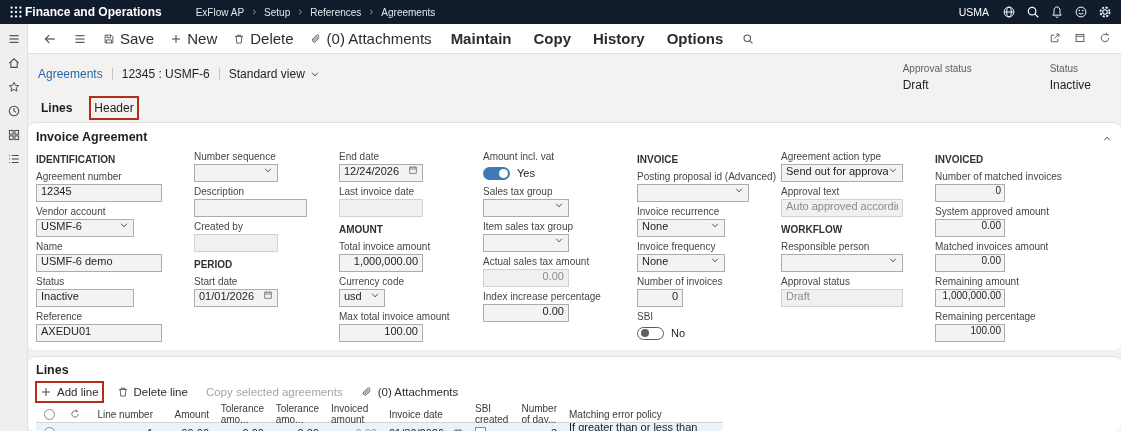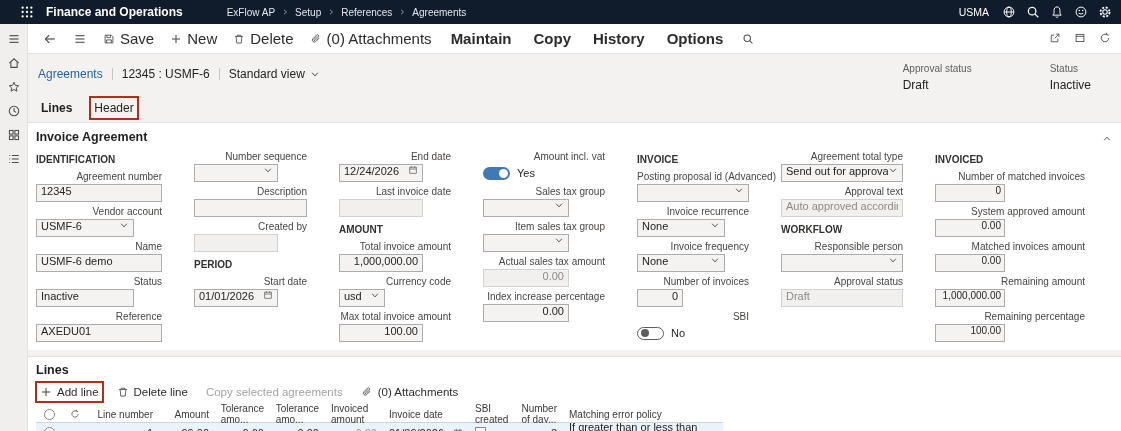--- a/index.html
+++ b/index.html
@@ -8,21 +8,21 @@
   body { width:1121px; height:431px; overflow:hidden; background:#fff; color:#1f1f1f;
          font-family:"Liberation Sans","DejaVu Sans",sans-serif; }
   button { background:none; border:none; padding:0; margin:0; font:inherit; color:inherit; cursor:pointer; }
   .ic { width:14px; height:14px; display:block; }
   .ic12 { width:12px; height:12px; }
   .ic10 { width:10px; height:10px; }
   .ic8 { width:8px; height:8px; }
   .screen { width:1121px; height:431px; display:flex; flex-direction:column; }
 
   
-  .topbar { height:24px; flex:none; background:#101b2c; color:#fff; display:flex; align-items:center; padding-left:20px; gap:10px; }
+  .topbar { height:24px; flex:none; background:#101b2c; color:#fff; display:flex; align-items:center; padding-left:9px; }
   .tb-waffle { color:#fff; margin-right:2px; }
   .tb-title { font-size:12px; font-weight:700; white-space:nowrap; margin-right:34px; }
   .tb-crumbs { display:flex; align-items:center; gap:6px; font-size:10px; color:#e3e7ee; }
   .tb-crumbs .ic8 { color:#aab2c0; }
   .tb-right { margin-left:auto; display:flex; align-items:center; gap:10px; padding-right:9px; }
   .tb-company { font-size:10.5px; margin-right:3px; }
   .tb-icbtn { color:#fff; display:flex; }
 
   
   .shell { flex:1; display:flex; min-height:0; }
@@ -47,31 +47,31 @@
   .ph-view { display:flex; align-items:center; gap:5px; }
   .ph-view .ic10 { color:#444; }
   .ph-stats { margin-left:auto; display:flex; gap:78px; }
   .stat-label { font-size:10px; color:#605e5c; }
   .stat-value { font-size:12px; margin-top:4px; }
   .tabs { display:flex; gap:22px; padding:9px 0 7px 13px; font-size:12px; flex:none; }
   .tab.active { font-weight:700; }
   .annotate { outline:2.5px solid #b32d1b; outline-offset:3px; }
 
   
-  .card { background:#fff; border-top:1px solid #e3e1df; }
+  .card { background:#fff; border-top:1px solid #e3e1df;border-radius:7px; }
   .form-card { padding:5px 10px 4px 8px; position:relative; flex:none; }
   .card-title { font-size:12.5px; font-weight:700; margin:2px 0 7px 0; }
   .collapse-btn { position:absolute; right:9px; top:7px; color:#555; }
   .cols { display:flex; }
   .col { flex:none; margin-right:32px; }
   .c1{width:126px}.c2{width:113px}.c3{width:112px}.c4{width:122px}.c5{width:112px}.c6{width:122px}.c7{width:150px;margin-right:0}
   .group-h { font-size:10px; font-weight:700; color:#323130; margin:3px 0 6px; }
   .group-h.mid { margin-top:7px; }
   .field { margin-bottom:4px; }
-  .flabel { display:block; font-size:10px; color:#484644; line-height:11px; margin-bottom:2px; white-space:nowrap;text-align:right; }
+  .flabel { display:block; font-size:10px; color:#484644; line-height:11px; margin-bottom:2px; white-space:nowrap; }
   .box { height:18px; background:#f4f3f2; border:1px solid #aeacaa; display:flex; align-items:flex-start; padding:0 4px; font-size:11px; width:100%; }
   .box .val { overflow:hidden; white-space:nowrap; }
   .box.num { justify-content:flex-end; }
   .box .tail { margin-left:auto; display:flex; align-items:center; color:#555; }
   .box.dis { background:#f1f0ef; border-color:#d4d2d0; color:#8d8b89; }
   .w58{width:46px}.w70{width:70px}.w84{width:84px}.w86{width:86px}.w88{width:88px}.w98{width:98px}
   .c7 .box { font-size:10px; padding:0 3px; }
   .toggle-row { display:flex; align-items:center; gap:7px; height:18px; }
   .tgl { width:27px; height:13px; border-radius:7px; position:relative; flex:none; }
   .tgl.on { background:#3f7ab5; }
@@ -669,21 +669,21 @@
                   <label class="flabel">SBI</label>
                 <div class="toggle-row">
                     <span class="tgl off"></span>
                     <span class="tgl-text">No</span>
                   </div>
                 </div>
             </div>
 
             <div class="col c6">
               <div class="field">
-                  <label class="flabel">Agreement total type</label>
+                  <label class="flabel">Agreement action type</label>
                 <div class="box">
                     <span class="val">Send out for approval</span>
                     <span class="tail">
                       <svg class="ic10">
                         <use href="#i-chevD"></use>
                       </svg>
                     </span>
                   </div>
                 </div>
               <div class="field">

